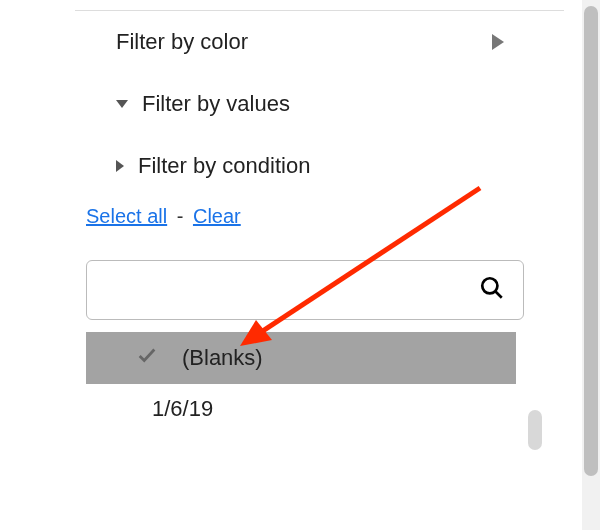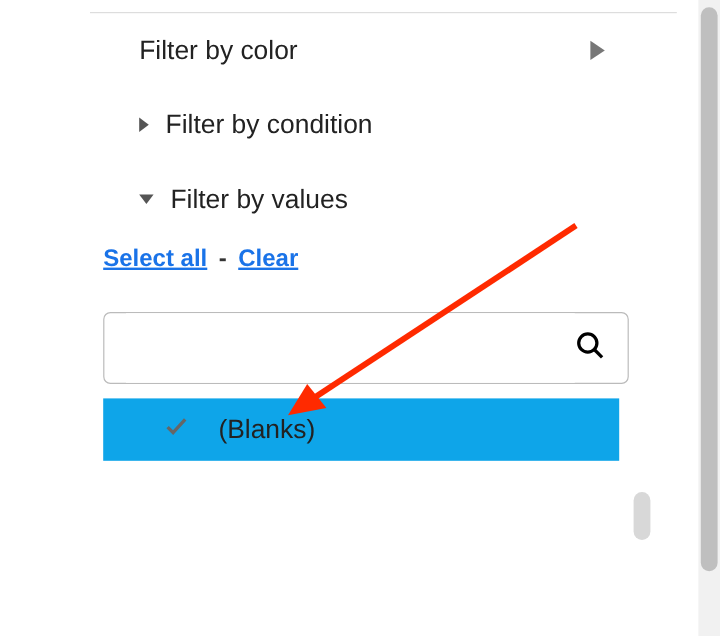--- a/index.html
+++ b/index.html
@@ -49,21 +49,20 @@
     }
     .filter-section .arrow-right-big {
       width: 0; height: 0;
       border-top: 8px solid transparent;
       border-bottom: 8px solid transparent;
       border-left: 12px solid #777;
     }
     .links-row {
       padding: 8px 0 22px 0;
       font-size: 20px;
-      font-weight: bold;
     }
     .links-row a {
       color: #1a73e8;
       text-decoration: underline;
       cursor: pointer;
     }
     .links-row .dash {
       color: #333;
       margin: 0 4px;
     }
@@ -92,21 +91,21 @@
       position: relative;
     }
     .value-item {
       display: flex;
       align-items: center;
       padding: 12px 0 12px 18px;
       font-size: 22px;
       color: #222;
     }
     .value-item.selected {
-      background: #0ea5e9;
+      background: #a3a3a3;
       width: 430px;
       padding-left: 48px;
     }
     .check-icon {
       width: 26px;
       display: inline-block;
       text-align: center;
       margin-right: 22px;
       color: #555;
     }
@@ -153,27 +152,27 @@
 <div class="divider"></div>
 
 <div class="panel">
 
   <div class="filter-section color">
     <span>Filter by color</span>
     <span class="arrow-right-big"></span>
   </div>
 
   <div class="filter-section">
+    <span class="arrow-down"></span>
+    <span>Filter by values</span>
+  </div>
+
+  <div class="filter-section">
     <span class="arrow-left"></span>
     <span>Filter by condition</span>
-  </div>
-
-  <div class="filter-section">
-    <span class="arrow-down"></span>
-    <span>Filter by values</span>
   </div>
 
   <div class="links-row">
     <a>Select all</a>
     <span class="dash">-</span>
     <a>Clear</a>
   </div>
 
   <div class="search-box">
     <input type="text" placeholder="" style="">
@@ -187,20 +186,24 @@
 
   <div class="values-list">
     <div class="value-item selected">
       <span class="check-icon">
         <svg width="22" height="22" viewBox="0 0 24 24" fill="none" stroke="#666" stroke-width="3">
           <polyline points="4,13 9,18 20,6"></polyline>
         </svg>
       </span>
       <span>(Blanks)</span>
     </div>
+    <div class="value-item">
+      <span class="spacer"></span>
+      <span>1/6/19</span>
+    </div>
   </div>
 
 </div>
 
 <div class="scroll-thumb"></div>
 
 <div class="right-scrollbar">
   <div class="thumb"></div>
 </div>
 

